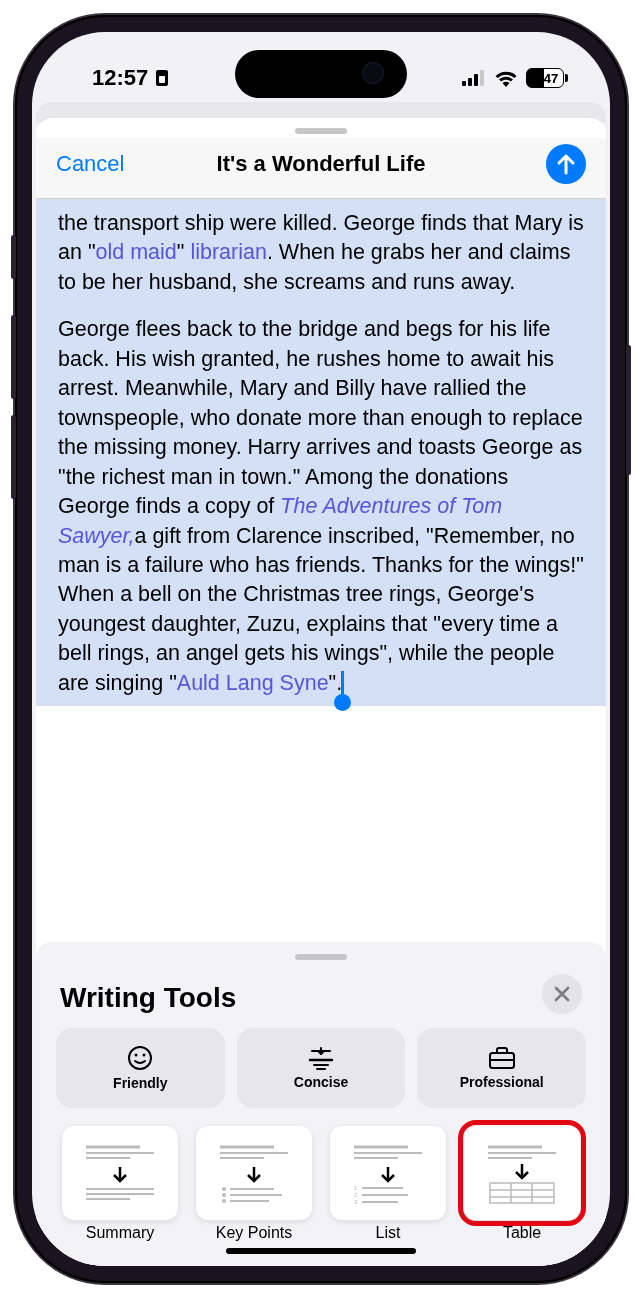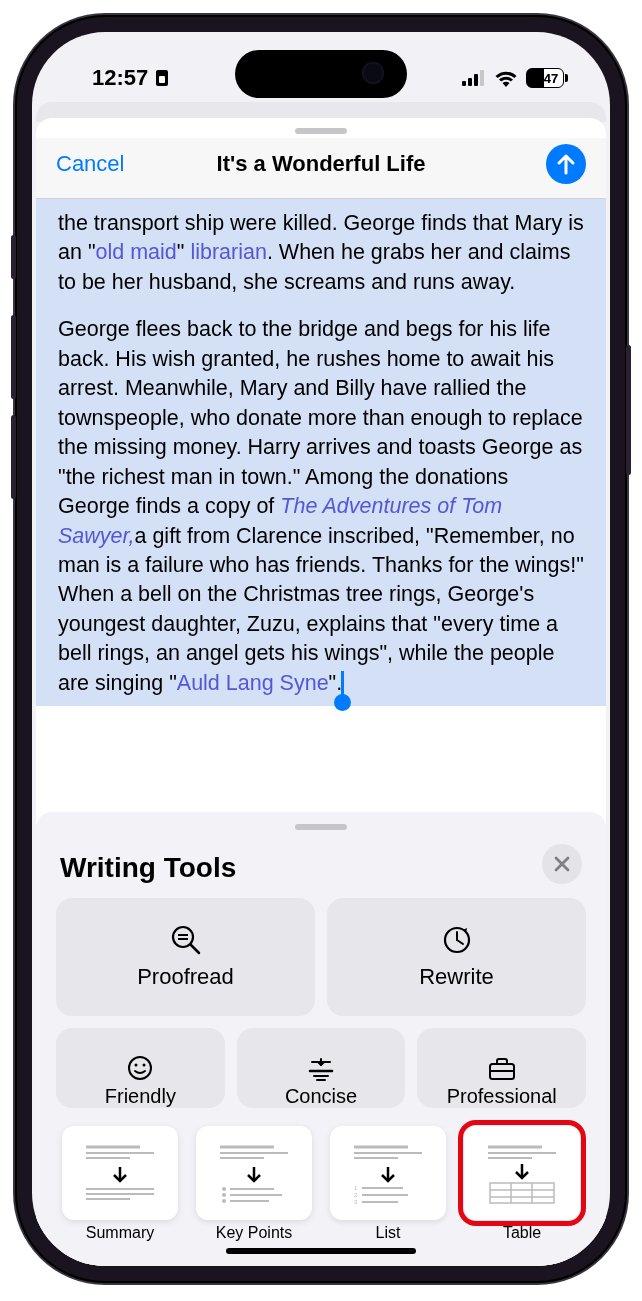--- a/index.html
+++ b/index.html
@@ -273,24 +273,23 @@
     gap: 8px;
     color: #000;
   }
   .tool-btn.large {
     height: 118px;
     font-size: 22px;
     font-weight: 500;
   }
   .tool-btn.small {
     height: 80px;
-    font-size: 20px;
-    font-weight: 400;
+    font-size: 14px;
+    font-weight: 700;
     gap: 4px;
-    justify-content: flex-end;
   }
 
   .summary-row {
     display: flex;
     gap: 18px;
     padding: 6px 26px 4px;
     position: relative;
   }
   .summary-item {
     flex: 1;
@@ -418,40 +417,20 @@
         <div class="tools-grabber"></div>
         <div class="tools-header">
           <div class="tools-title">Writing Tools</div>
           <button class="tools-close">
             <svg width="16" height="16" viewBox="0 0 16 16">
               <path d="M2 2 L14 14 M14 2 L2 14" stroke="#7e7e83" stroke-width="2.8" stroke-linecap="round"></path>
             </svg>
           </button>
         </div>
 
-        <div class="tool-row">
-          <button class="tool-btn large">
-            <svg width="32" height="32" viewBox="0 0 32 32" fill="none">
-              <circle cx="13" cy="13" r="10" stroke="#000" stroke-width="2.2"></circle>
-              <line x1="8" y1="11" x2="18" y2="11" stroke="#000" stroke-width="2"></line>
-              <line x1="8" y1="15" x2="18" y2="15" stroke="#000" stroke-width="2"></line>
-              <line x1="21" y1="21" x2="29" y2="29" stroke="#000" stroke-width="2.5" stroke-linecap="round"></line>
-            </svg>
-            <span>Proofread</span>
-          </button>
-          <button class="tool-btn large">
-            <svg width="32" height="32" viewBox="0 0 32 32" fill="none">
-              <circle cx="16" cy="16" r="12" stroke="#000" stroke-width="2.2"></circle>
-              <path d="M22 6 L26 4 L25 9" fill="#000"></path>
-              <line x1="16" y1="8" x2="16" y2="16" stroke="#000" stroke-width="2" stroke-linecap="round"></line>
-              <line x1="16" y1="16" x2="22" y2="20" stroke="#000" stroke-width="2" stroke-linecap="round"></line>
-            </svg>
-            <span>Rewrite</span>
-          </button>
-        </div>
 
         <div class="tool-row">
           <button class="tool-btn small">
             <svg width="26" height="26" viewBox="0 0 26 26" fill="none">
               <circle cx="13" cy="13" r="11" stroke="#000" stroke-width="2"></circle>
               <circle cx="9" cy="10" r="1.5" fill="#000"></circle>
               <circle cx="17" cy="10" r="1.5" fill="#000"></circle>
               <path d="M8 16 Q13 20 18 16" stroke="#000" stroke-width="2" fill="none" stroke-linecap="round"></path>
             </svg>
             <span>Friendly</span>

